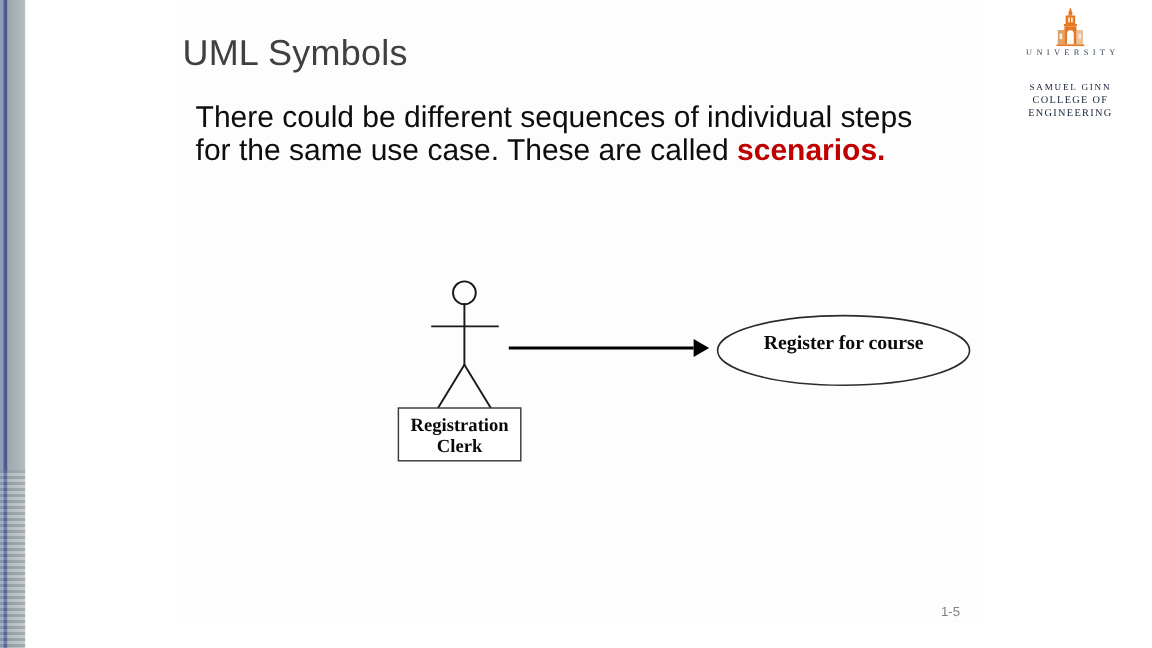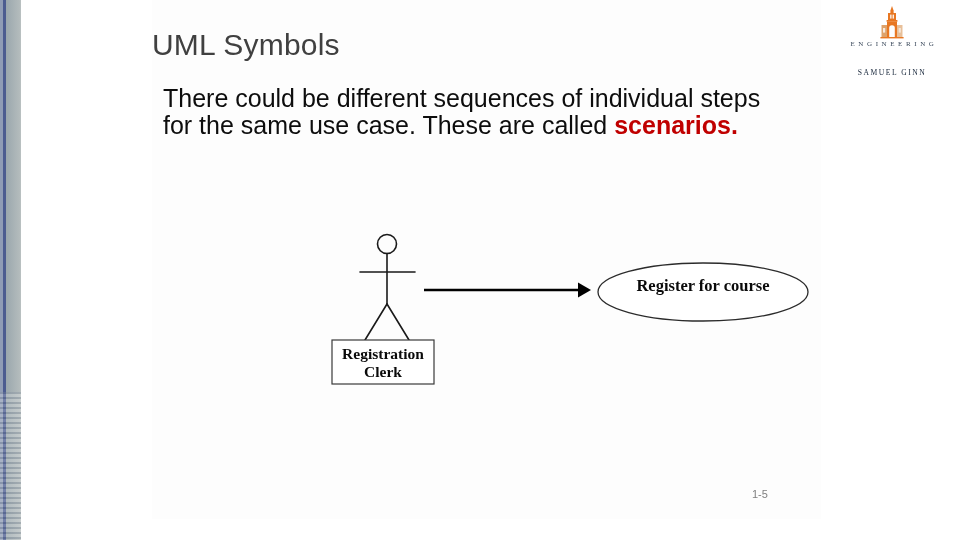--- a/index.html
+++ b/index.html
@@ -131,23 +131,23 @@
   }
   .diagram-label {
     font-family: "Liberation Serif", serif;
     font-weight: bold;
     fill: #0a0a0a;
   }
 
   
   #page-number {
     position: absolute;
-    left: 752px; top: 488px;
+    left: 752px; top: 504px;
     width: 48px;
-    text-align: left;
+    text-align: right;
     font-size: 11px;
     color: #7f7f7f;
   }
 </style>
 </head>
 <body>
 
 <div id="left-strip">
   <div id="left-strip-edge"></div>
   <div id="left-strip-texture"></div>
@@ -177,22 +177,23 @@
     <path d="M14.2 22 a2.8 2.8 0 0 1 5.6 0 L19.8 31 L14.2 31 Z" fill="#fdfdfd"></path>
 
     <path d="M6.5 19 L12 19 L12 31 L6.5 31 Z" fill="#C9690F" opacity="0.62"></path>
     <rect x="8" y="22" width="2.2" height="4.6" fill="#fdfdfd" opacity="0.8"></rect>
 
     <path d="M22 19 L27.5 19 L27.5 31 L22 31 Z" fill="#C9690F" opacity="0.42"></path>
     <rect x="23.7" y="22" width="2.2" height="4.6" fill="#fdfdfd" opacity="0.6"></rect>
 
     <rect x="5.4" y="31" width="23.2" height="1.4" fill="#E87722"></rect>
   </svg>
-  <div id="auburn-university">ENGINEERING</div>
+  <div id="auburn-university">UNIVERSITY</div>
   <div id="auburn-college-1">SAMUEL GINN</div>
+  <div id="auburn-college-2">COLLEGE OF ENGINEERING</div>
 </div>
 
 <svg id="uml-diagram" viewBox="0 0 500 175">
 
   <g stroke="#1a1a1a" stroke-width="1.6" fill="none" stroke-linecap="round">
     <circle cx="67" cy="24" r="9.5"></circle>
     <line x1="67" y1="33.5" x2="67" y2="84"></line>
     <line x1="40" y1="52" x2="95" y2="52"></line>
     <line x1="67" y1="84" x2="45" y2="120"></line>
     <line x1="67" y1="84" x2="89" y2="120"></line>

